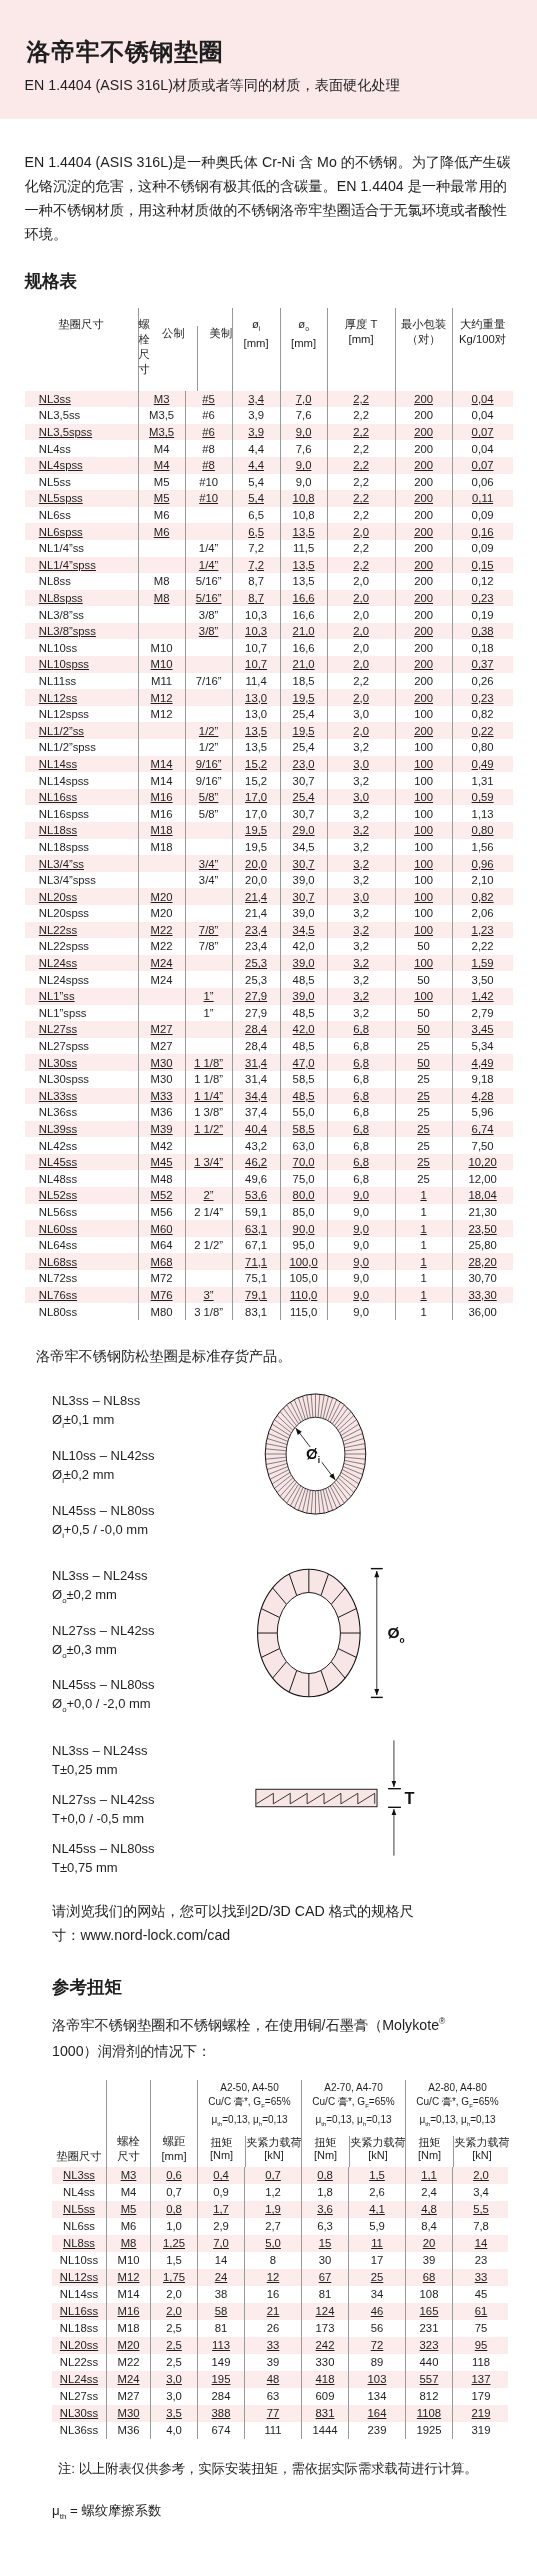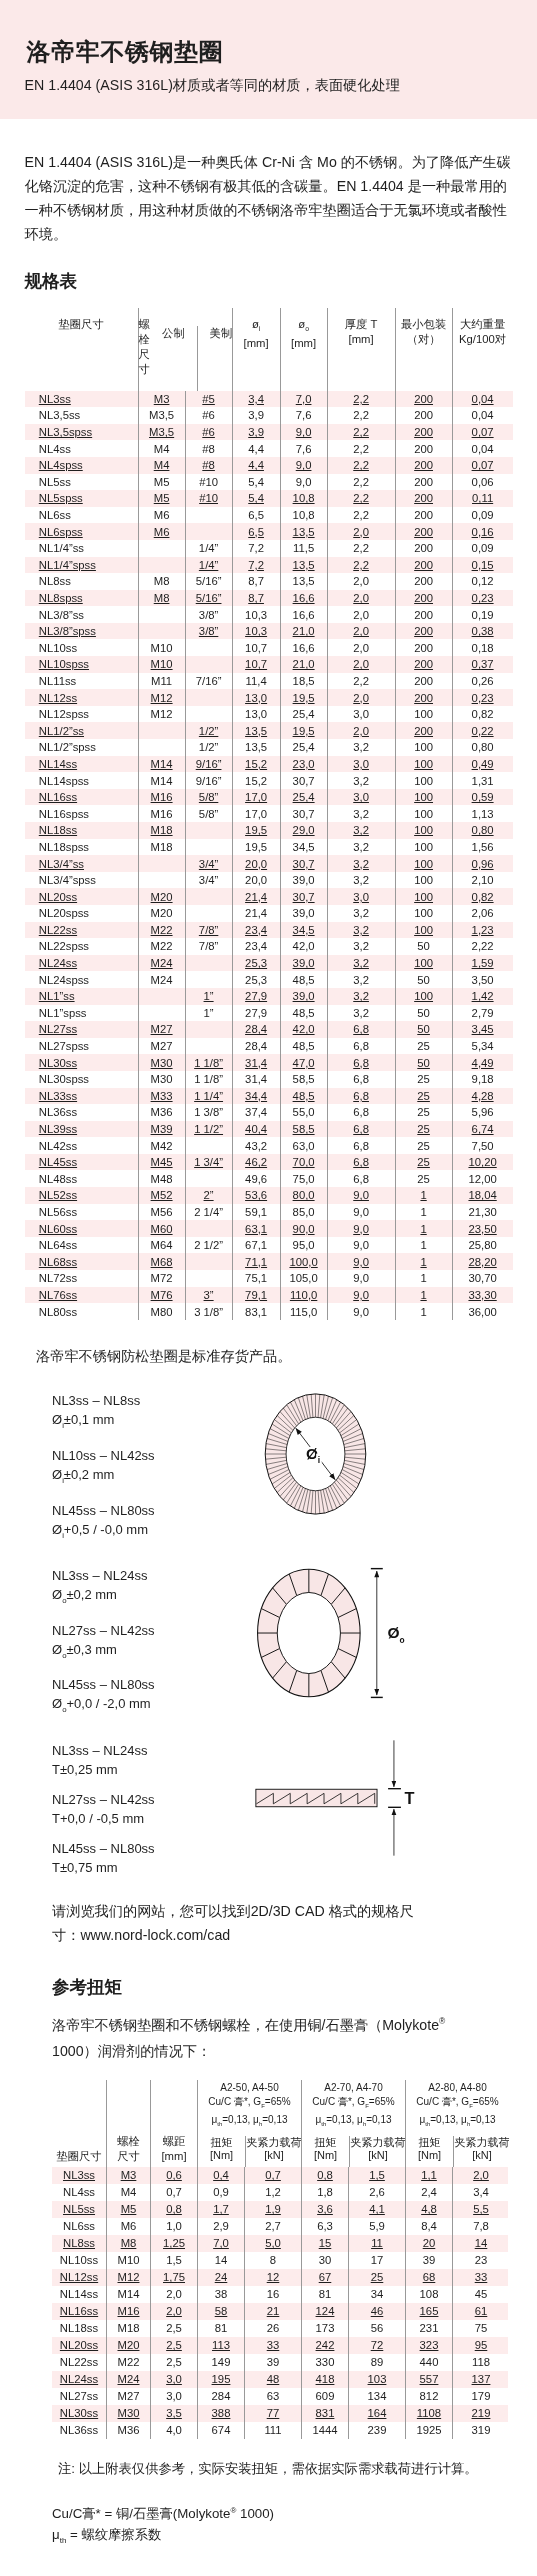--- a/index.html
+++ b/index.html
@@ -1054,16 +1054,15 @@
         <div class="cell">239</div>
         <div class="cell">1925</div>
         <div class="cell">319</div>
       </div>
     </div>
 </div>
 
 <p class="tq-note">注: 以上附表仅供参考，实际安装扭矩，需依据实际需求载荷进行计算。</p>
 
 <div class="defs">
-    <div class="defline">Cu/C膏* = 铜/石墨膏(Molykote<sup>®</sup> 1000)</div>
     <div class="defline">μ<sub>th</sub> = 螺纹摩擦系数</div>
   </div>
 
 
 </body></html>

